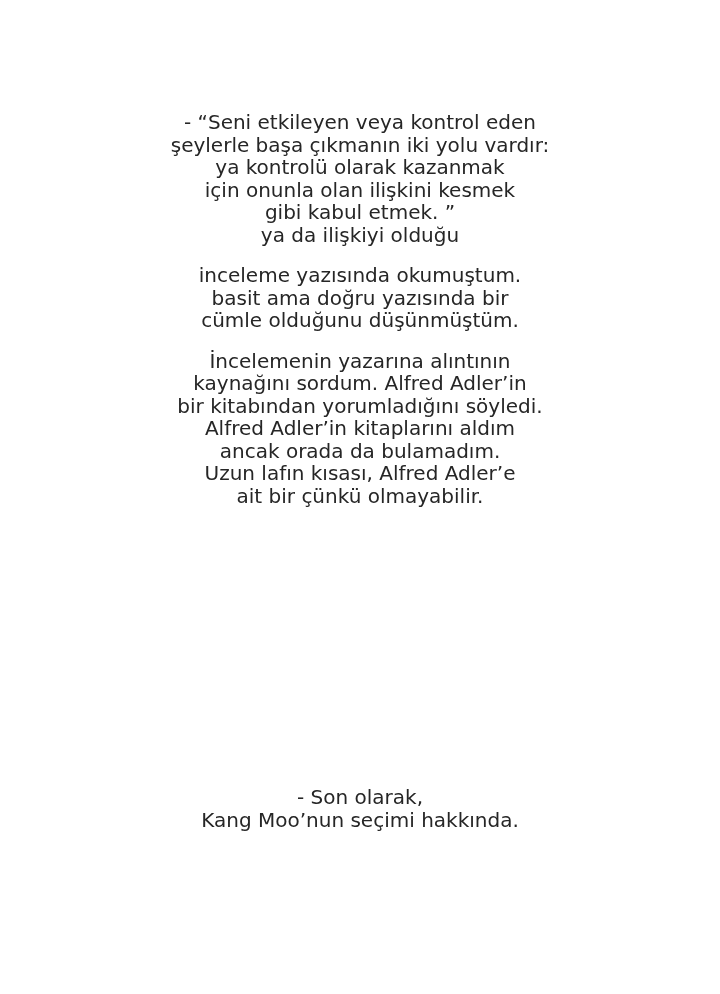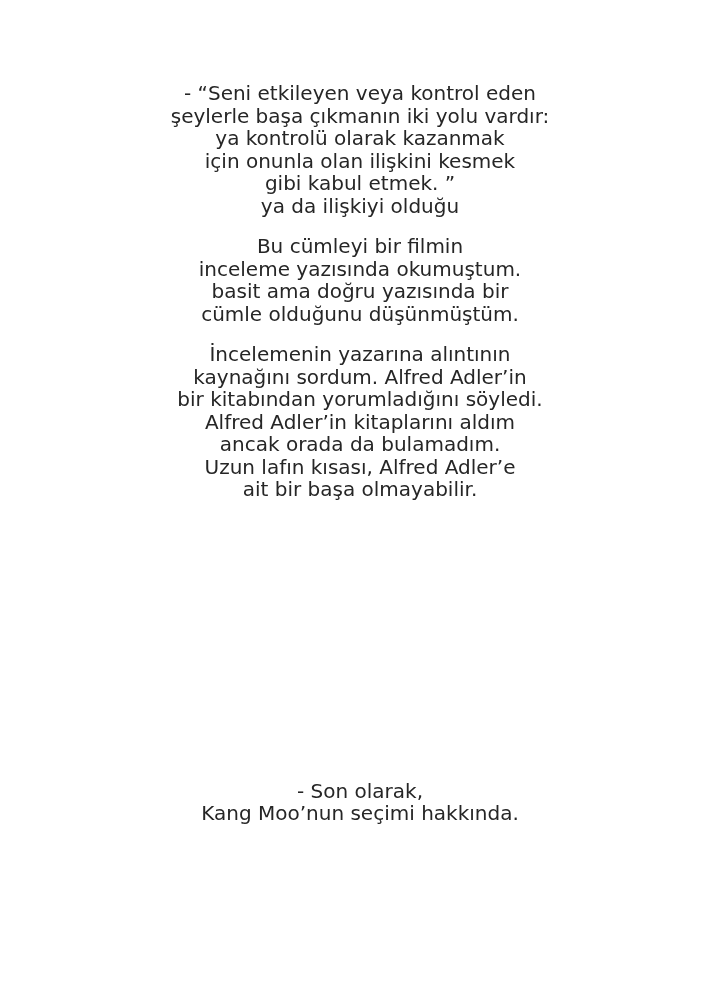--- a/index.html
+++ b/index.html
@@ -9,21 +9,21 @@
   }
   .page {
     position: relative;
     width: 720px;
     height: 994px;
     box-sizing: border-box;
     background: #ffffff;
     font-family: "DejaVu Sans", "Liberation Sans", sans-serif;
     color: #262626;
     text-align: center;
-    padding-top: 82px;
+    padding-top: 111px;
     overflow: hidden;
   }
   .block {
     margin: 0 auto 18px auto;
     font-size: 20px;
     line-height: 22.5px;
     font-weight: 400;
     letter-spacing: 0px;
   }
   .block .line {
@@ -43,34 +43,33 @@
   <p class="block">
     <span class="line">- “Seni etkileyen veya kontrol eden</span>
     <span class="line">şeylerle başa çıkmanın iki yolu vardır:</span>
     <span class="line">ya kontrolü olarak kazanmak</span>
     <span class="line">için onunla olan ilişkini kesmek</span>
     <span class="line">gibi kabul etmek. ”</span>
     <span class="line">ya da ilişkiyi olduğu</span>
   </p>
 
   <p class="block">
-    <span class="line">Bu cümleyi bir filmin</span>
     <span class="line">inceleme yazısında okumuştum.</span>
     <span class="line">basit ama doğru yazısında bir</span>
     <span class="line">cümle olduğunu düşünmüştüm.</span>
   </p>
 
   <p class="block">
     <span class="line">İncelemenin yazarına alıntının</span>
     <span class="line">kaynağını sordum. Alfred Adler’in</span>
     <span class="line">bir kitabından yorumladığını söyledi.</span>
     <span class="line">Alfred Adler’in kitaplarını aldım</span>
     <span class="line">ancak orada da bulamadım.</span>
     <span class="line">Uzun lafın kısası, Alfred Adler’e</span>
-    <span class="line">ait bir başa olmayabilir.</span>
+    <span class="line">ait bir çünkü olmayabilir.</span>
   </p>
 
   <p class="block block-closing">
     <span class="line">- Son olarak,</span>
     <span class="line">Kang Moo’nun seçimi hakkında.</span>
   </p>
 
 </div>
 
 </body></html>

